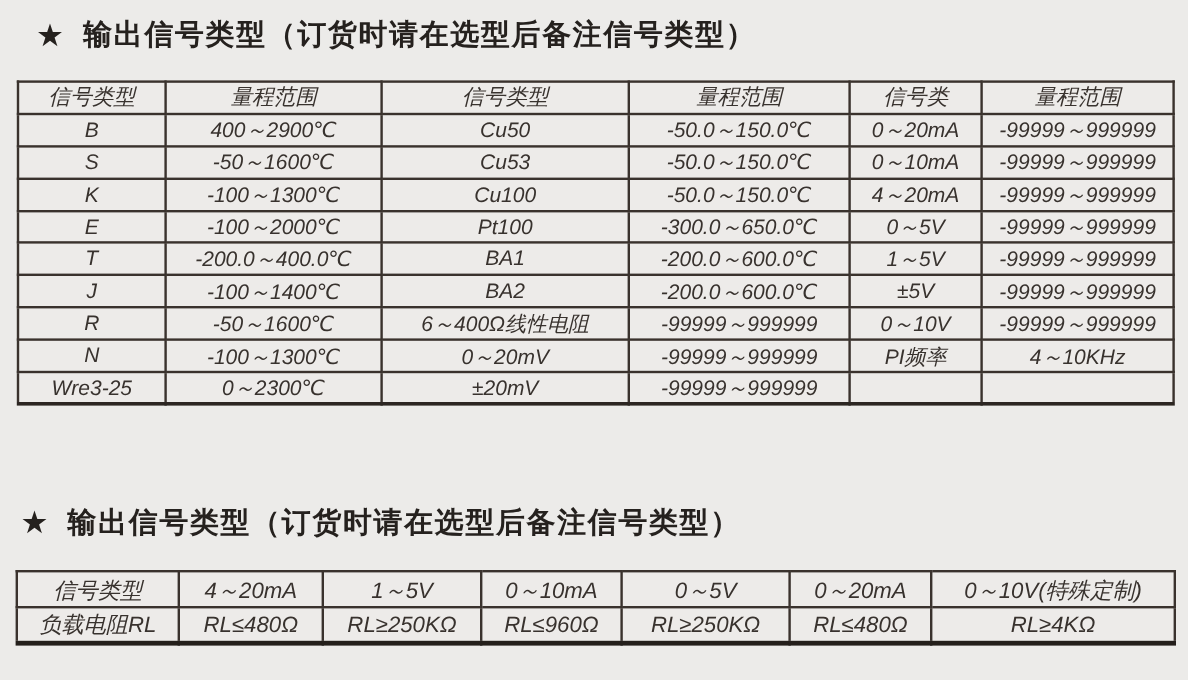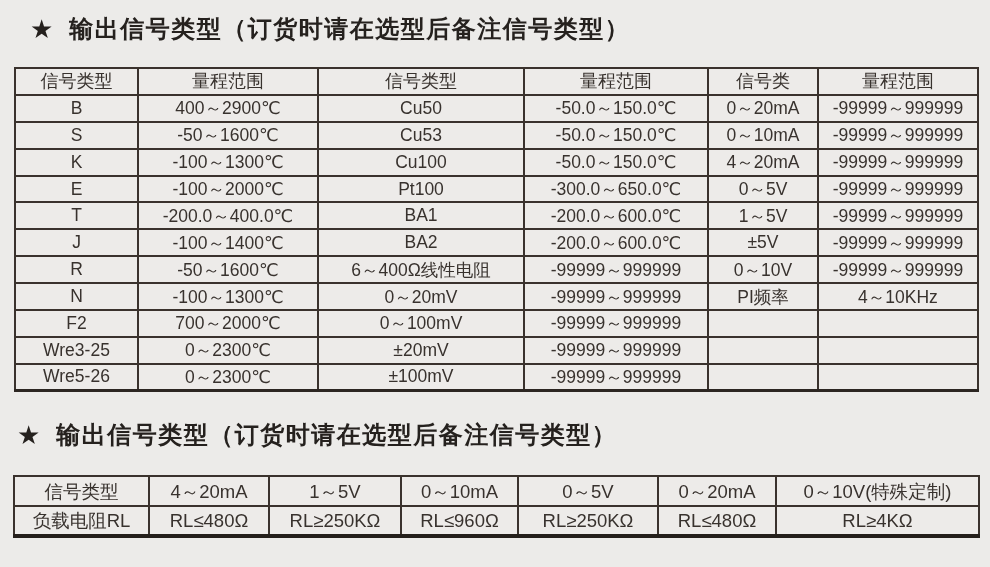--- a/index.html
+++ b/index.html
@@ -25,20 +25,21 @@
   }
   #input-title  { top:13px; left:30px; }
   #output-title { top:419px; left:17px; }
   .star { font-size:26px; letter-spacing:0; }
 
   table {
     position:absolute;
     border-collapse:collapse;
     table-layout:fixed;
     background:#edebe9;
+    font-style:italic;
   }
   th, td {
     border:2px solid #3a322d;
     text-align:center;
     vertical-align:middle;
     padding:0 2px;
     font-weight:normal;
     white-space:nowrap;
     overflow:hidden;
     color:#38322e;
@@ -159,39 +160,23 @@
         </tr>
         <tr>
           <td>N</td>
           <td>-100～1300℃</td>
           <td>0～20mV</td>
           <td>-99999～999999</td>
           <td>PI频率</td>
           <td>4～10KHz</td>
         </tr>
         <tr>
-          <td>F2</td>
-          <td>700～2000℃</td>
-          <td>0～100mV</td>
-          <td>-99999～999999</td>
-          <td></td>
-          <td></td>
-        </tr>
-        <tr>
           <td>Wre3-25</td>
           <td>0～2300℃</td>
           <td>±20mV</td>
-          <td>-99999～999999</td>
-          <td></td>
-          <td></td>
-        </tr>
-        <tr>
-          <td>Wre5-26</td>
-          <td>0～2300℃</td>
-          <td>±100mV</td>
           <td>-99999～999999</td>
           <td></td>
           <td></td>
         </tr>
       </tbody>
   </table>
 
   <h2 class="section-title" id="output-title">
     <span class="star">★</span>
     <span>输出信号类型（订货时请在选型后备注信号类型）</span>

